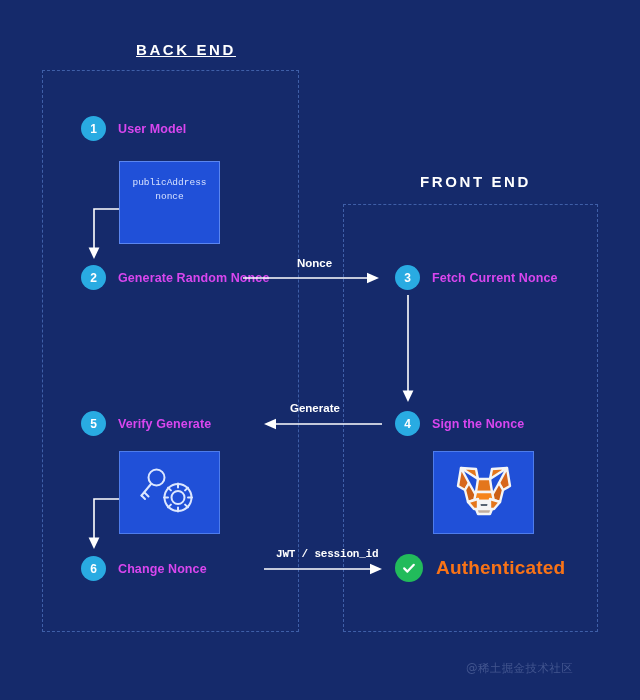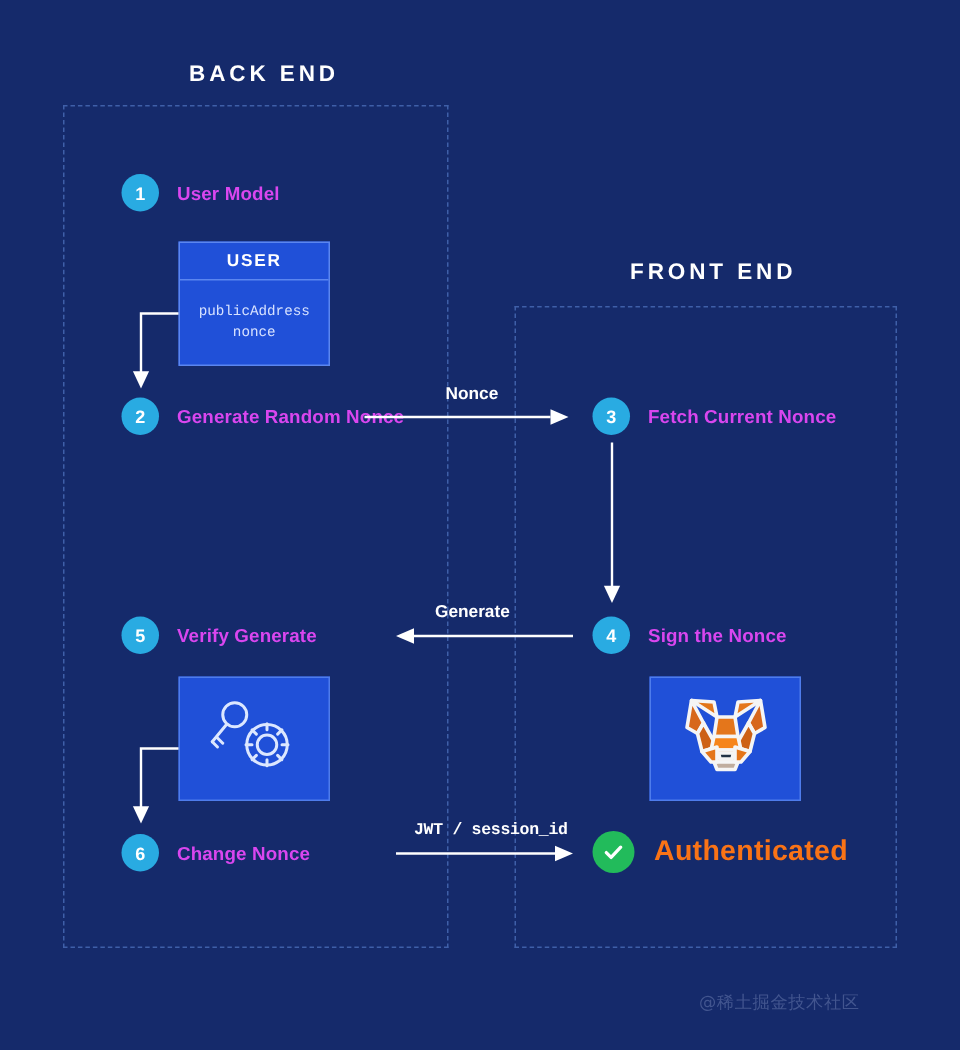--- a/index.html
+++ b/index.html
@@ -15,21 +15,21 @@
 
   
   .sec-title{
     position:absolute;
     color:#FFFFFF;
     font-size:15px;
     font-weight:bold;
     letter-spacing:2.6px;
     white-space:nowrap;
   }
-  #backend-title{left:126px;top:41px;}
+  #backend-title{left:136px;top:41px;text-decoration:underline;}
   #frontend-title{left:420px;top:173px;}
 
   
   .panel{
     position:absolute;
     border:1px dashed #3F5FA8;
     box-sizing:border-box;
     background:transparent;
   }
   #backend-panel{left:42px;top:70px;width:257px;height:562px;}
@@ -153,21 +153,20 @@
 
   <div class="panel" id="backend-panel"></div>
   <div class="panel" id="frontend-panel"></div>
 
   <div class="step" id="step1">
     <div class="circle">1</div>
     <div class="step-label">User Model</div>
   </div>
 
   <div id="user-box">
-    <div class="hdr">USER</div>
     <div class="body">
       <span>publicAddress</span>
       <span>nonce</span>
     </div>
   </div>
 
   <div class="conn" id="conn-user-to-step2" style="left:86px;top:208px;">
     <svg width="40" height="58" viewBox="0 0 40 58">
       <path d="M33 1 L8 1 L8 40" stroke="#FFFFFF" stroke-width="1.6" fill="none"></path>
       <path d="M8 51 L2.6 39.5 L13.4 39.5 Z" fill="#FFFFFF"></path>

